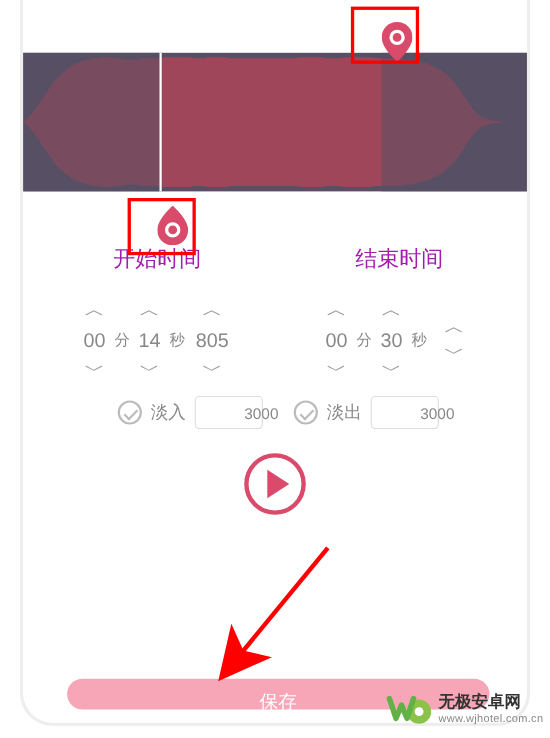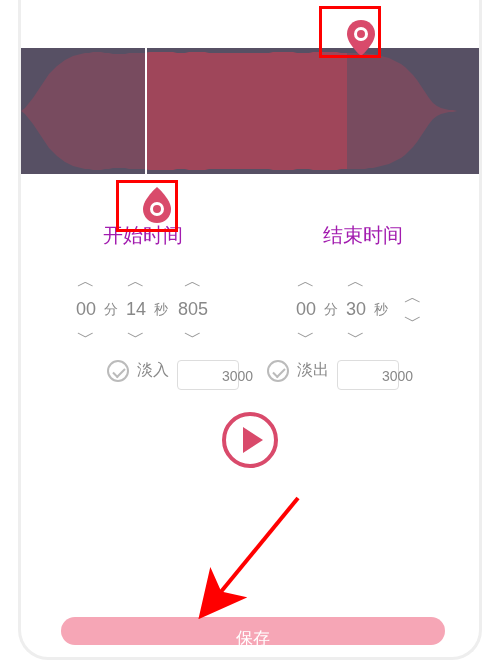--- a/index.html
+++ b/index.html
@@ -23,21 +23,21 @@
   .time-block { width: 200px; text-align: center; }
   .time-label { color: #a21caf; font-size: 20px; margin-bottom: 20px; }
   .stepper-row { display: flex; justify-content: center; gap: 0; align-items: center; }
   .stepper { width: 30px; text-align: center; }
   .stepper-arrow { color: #999; font-size: 18px; line-height: 24px; height: 24px; cursor: pointer; }
   .stepper-val { color: #888; font-size: 18px; line-height: 32px; height: 32px; }
   .unit { width: 20px; color: #888; font-size: 14px; line-height: 80px; }
   .stepper-wide { width: 44px; }
 
   .fade-row { position: absolute; top: 360px; left: 0; width: 464px; display: flex; justify-content: center; gap: 28px; align-items: center; }
-  .fade-group { display: flex; gap: 8px; }
+  .fade-group { display: flex; align-items: center; gap: 8px; }
   .fade-check { width: 22px; height: 22px; border: 2px solid #bbb; border-radius: 50%; position: relative; }
   .fade-check::after { content: ''; position: absolute; left: 4px; top: 6px; width: 10px; height: 5px; border-left: 2px solid #bbb; border-bottom: 2px solid #bbb; transform: rotate(-45deg); }
   .fade-label { color: #888; font-size: 16px; }
   .fade-input { width: 62px; height: 30px; border: 1px solid #ddd; border-radius: 4px; text-align: center; color: #888; font-size: 14px; line-height: 30px; padding-left: 44px; }
 
   .play-btn { position: absolute; top: 412px; left: 50%; transform: translateX(-50%); width: 56px; height: 56px; border: 4px solid #d94a6b; border-radius: 50%; cursor: pointer; }
   .play-btn::after { content: ''; position: absolute; left: 17px; top: 11px; width: 0; height: 0; border-left: 20px solid #d94a6b; border-top: 13px solid transparent; border-bottom: 13px solid transparent; }
 
   .save-btn { position: absolute; left: 40px; bottom: 12px; width: 384px; height: 28px; background: #f6a6b6; color: #fff; border-radius: 22px; text-align: center; line-height: 44px; font-size: 17px; cursor: pointer; }
 
@@ -148,13 +148,26 @@
 
   <svg class="arrow-annotation" width="120" height="140">
     <defs>
         <marker id="ah" markerWidth="12" markerHeight="12" refX="9" refY="6" orient="auto">
           <path d="M0,0 L12,6 L0,12 L3,6 Z" fill="#f00"></path>
         </marker>
       </defs>
     <line x1="110" y1="8" x2="18" y2="120" stroke="#f00" stroke-width="4" marker-end="url(#ah)"></line>
   </svg>
 
+  <div class="watermark">
+    <div class="wm-logo">
+      <svg width="42" height="42" viewBox="0 0 42 42">
+        <circle cx="30" cy="24" r="11" fill="#8bc34a"></circle>
+        <path d="M3 12 L9 30 L14 18 L19 30 L25 12" fill="none" stroke="#62b145" stroke-width="5" stroke-linecap="round" stroke-linejoin="round"></path>
+        <circle cx="30" cy="24" r="4" fill="#fff"></circle>
+      </svg>
+    </div>
+    <div class="wm-text">
+      <div class="wm-cn">无极安卓网</div>
+      <div class="wm-url">www.wjhotel.com.cn</div>
+    </div>
+  </div>
 </div>
 
 </body></html>

